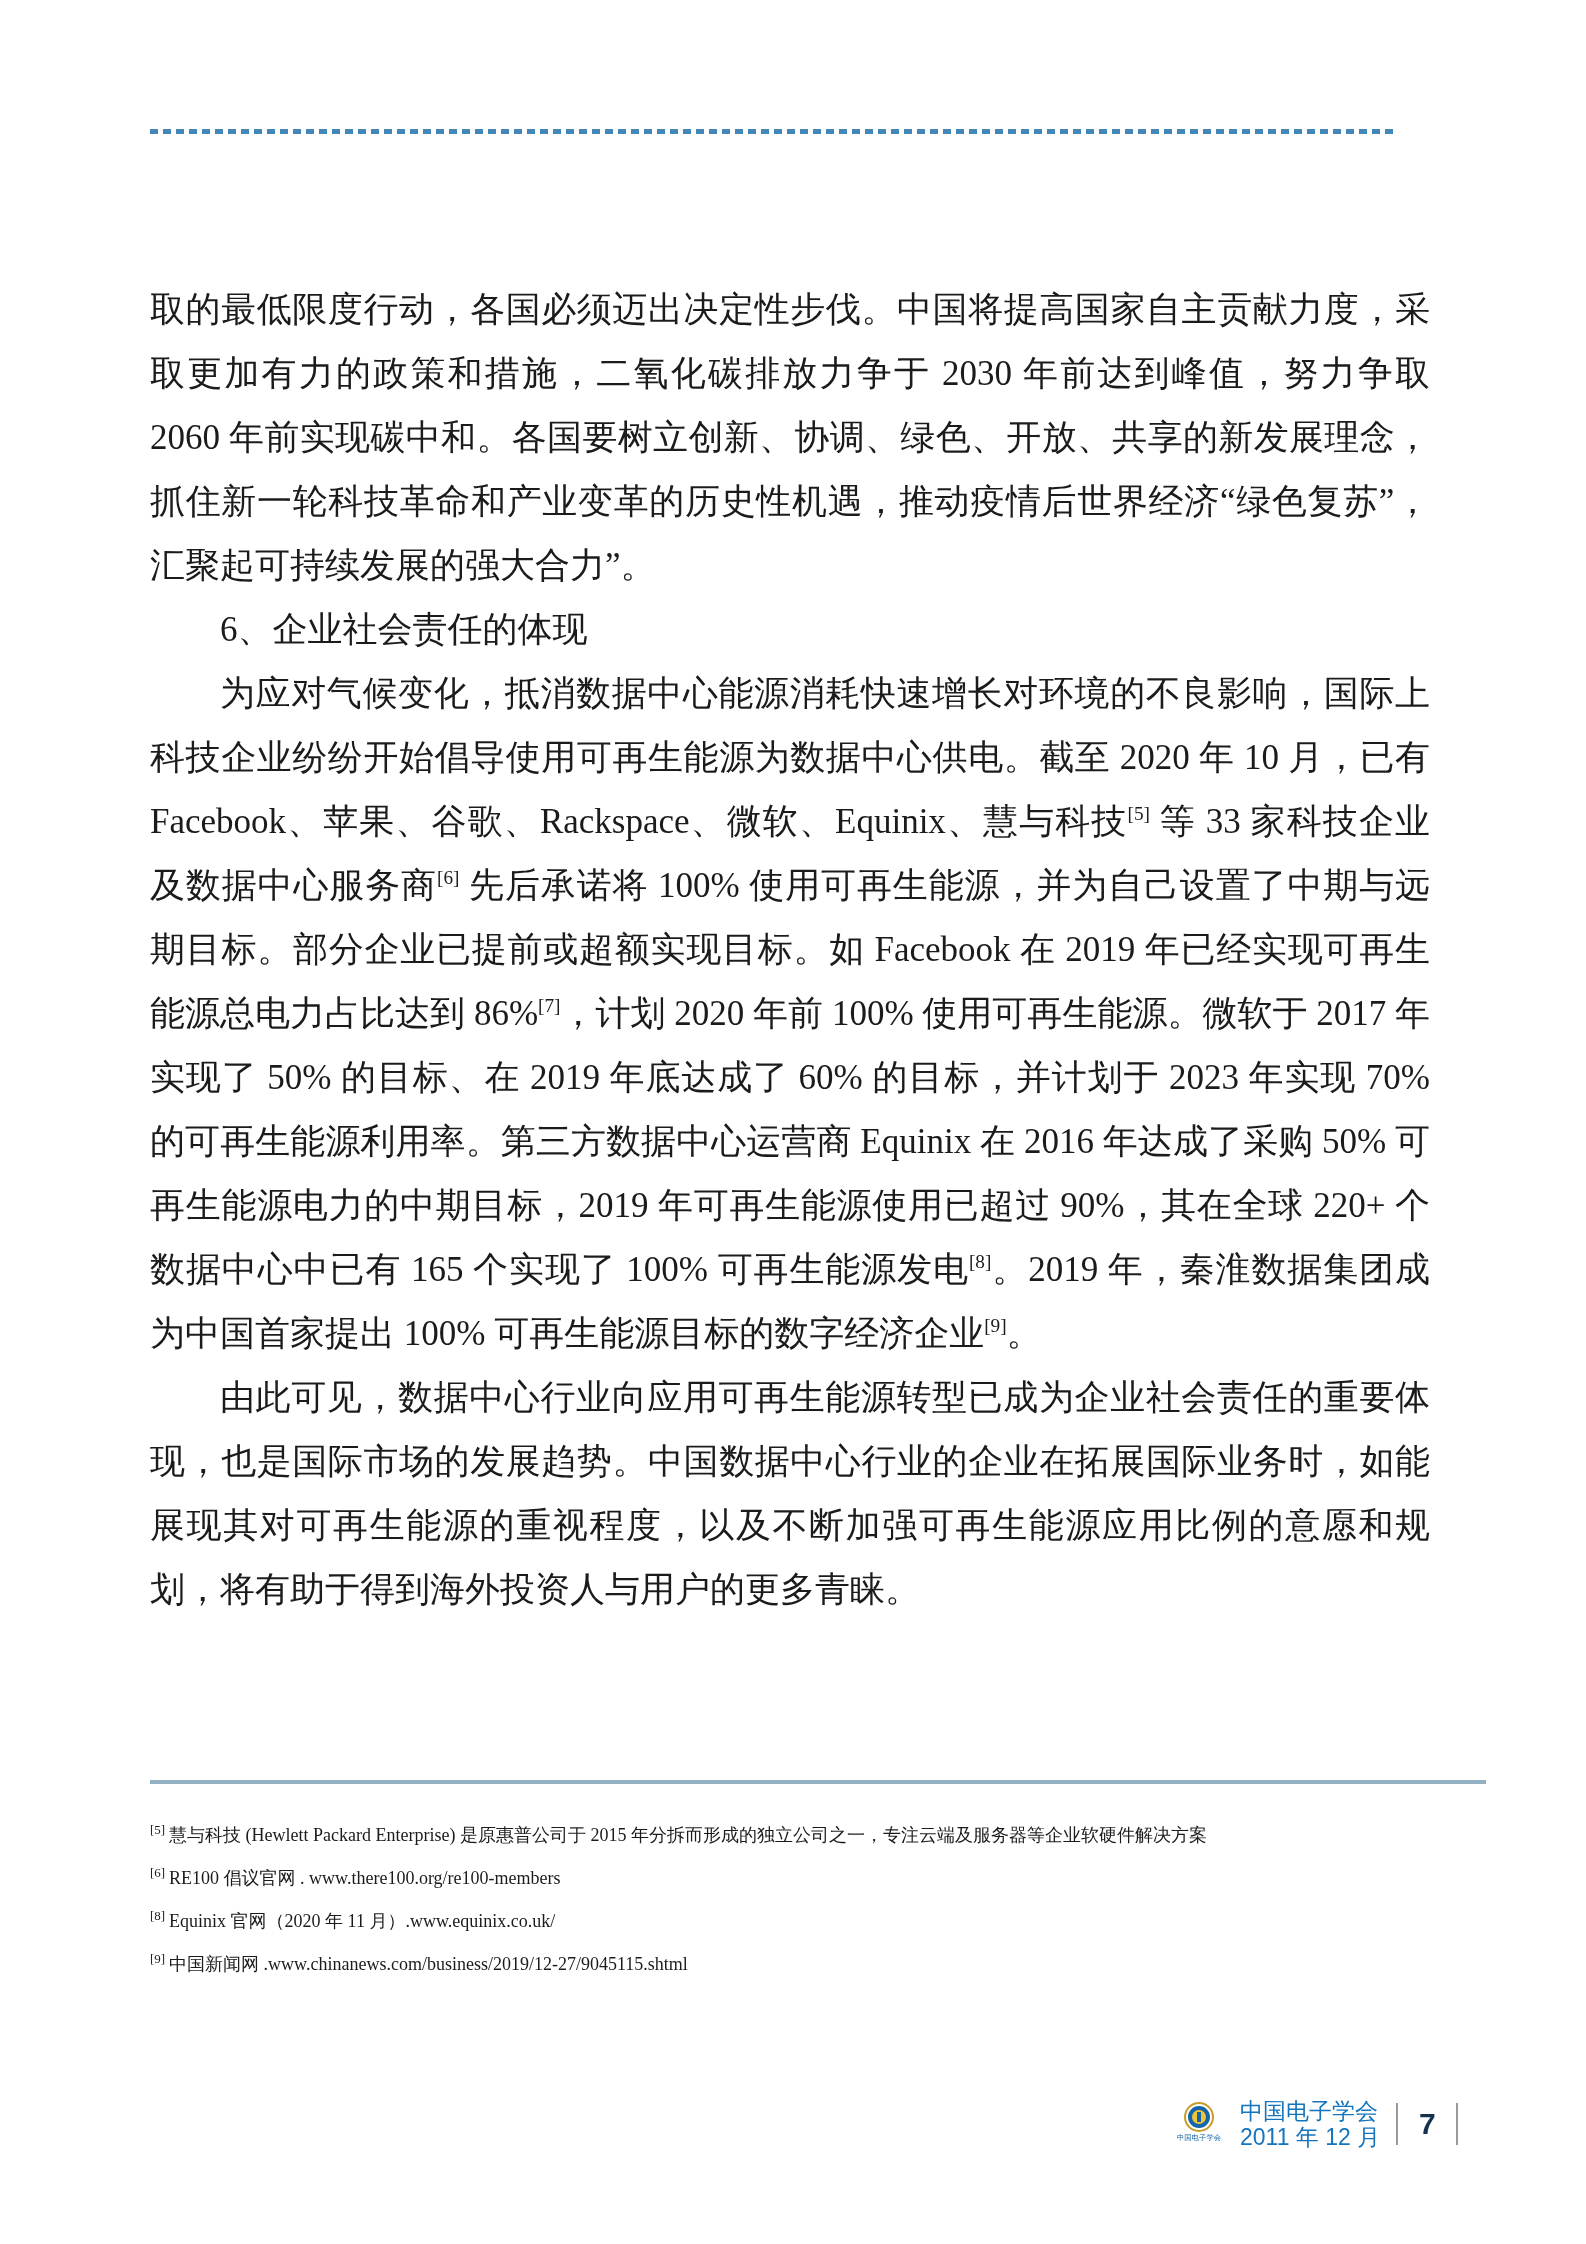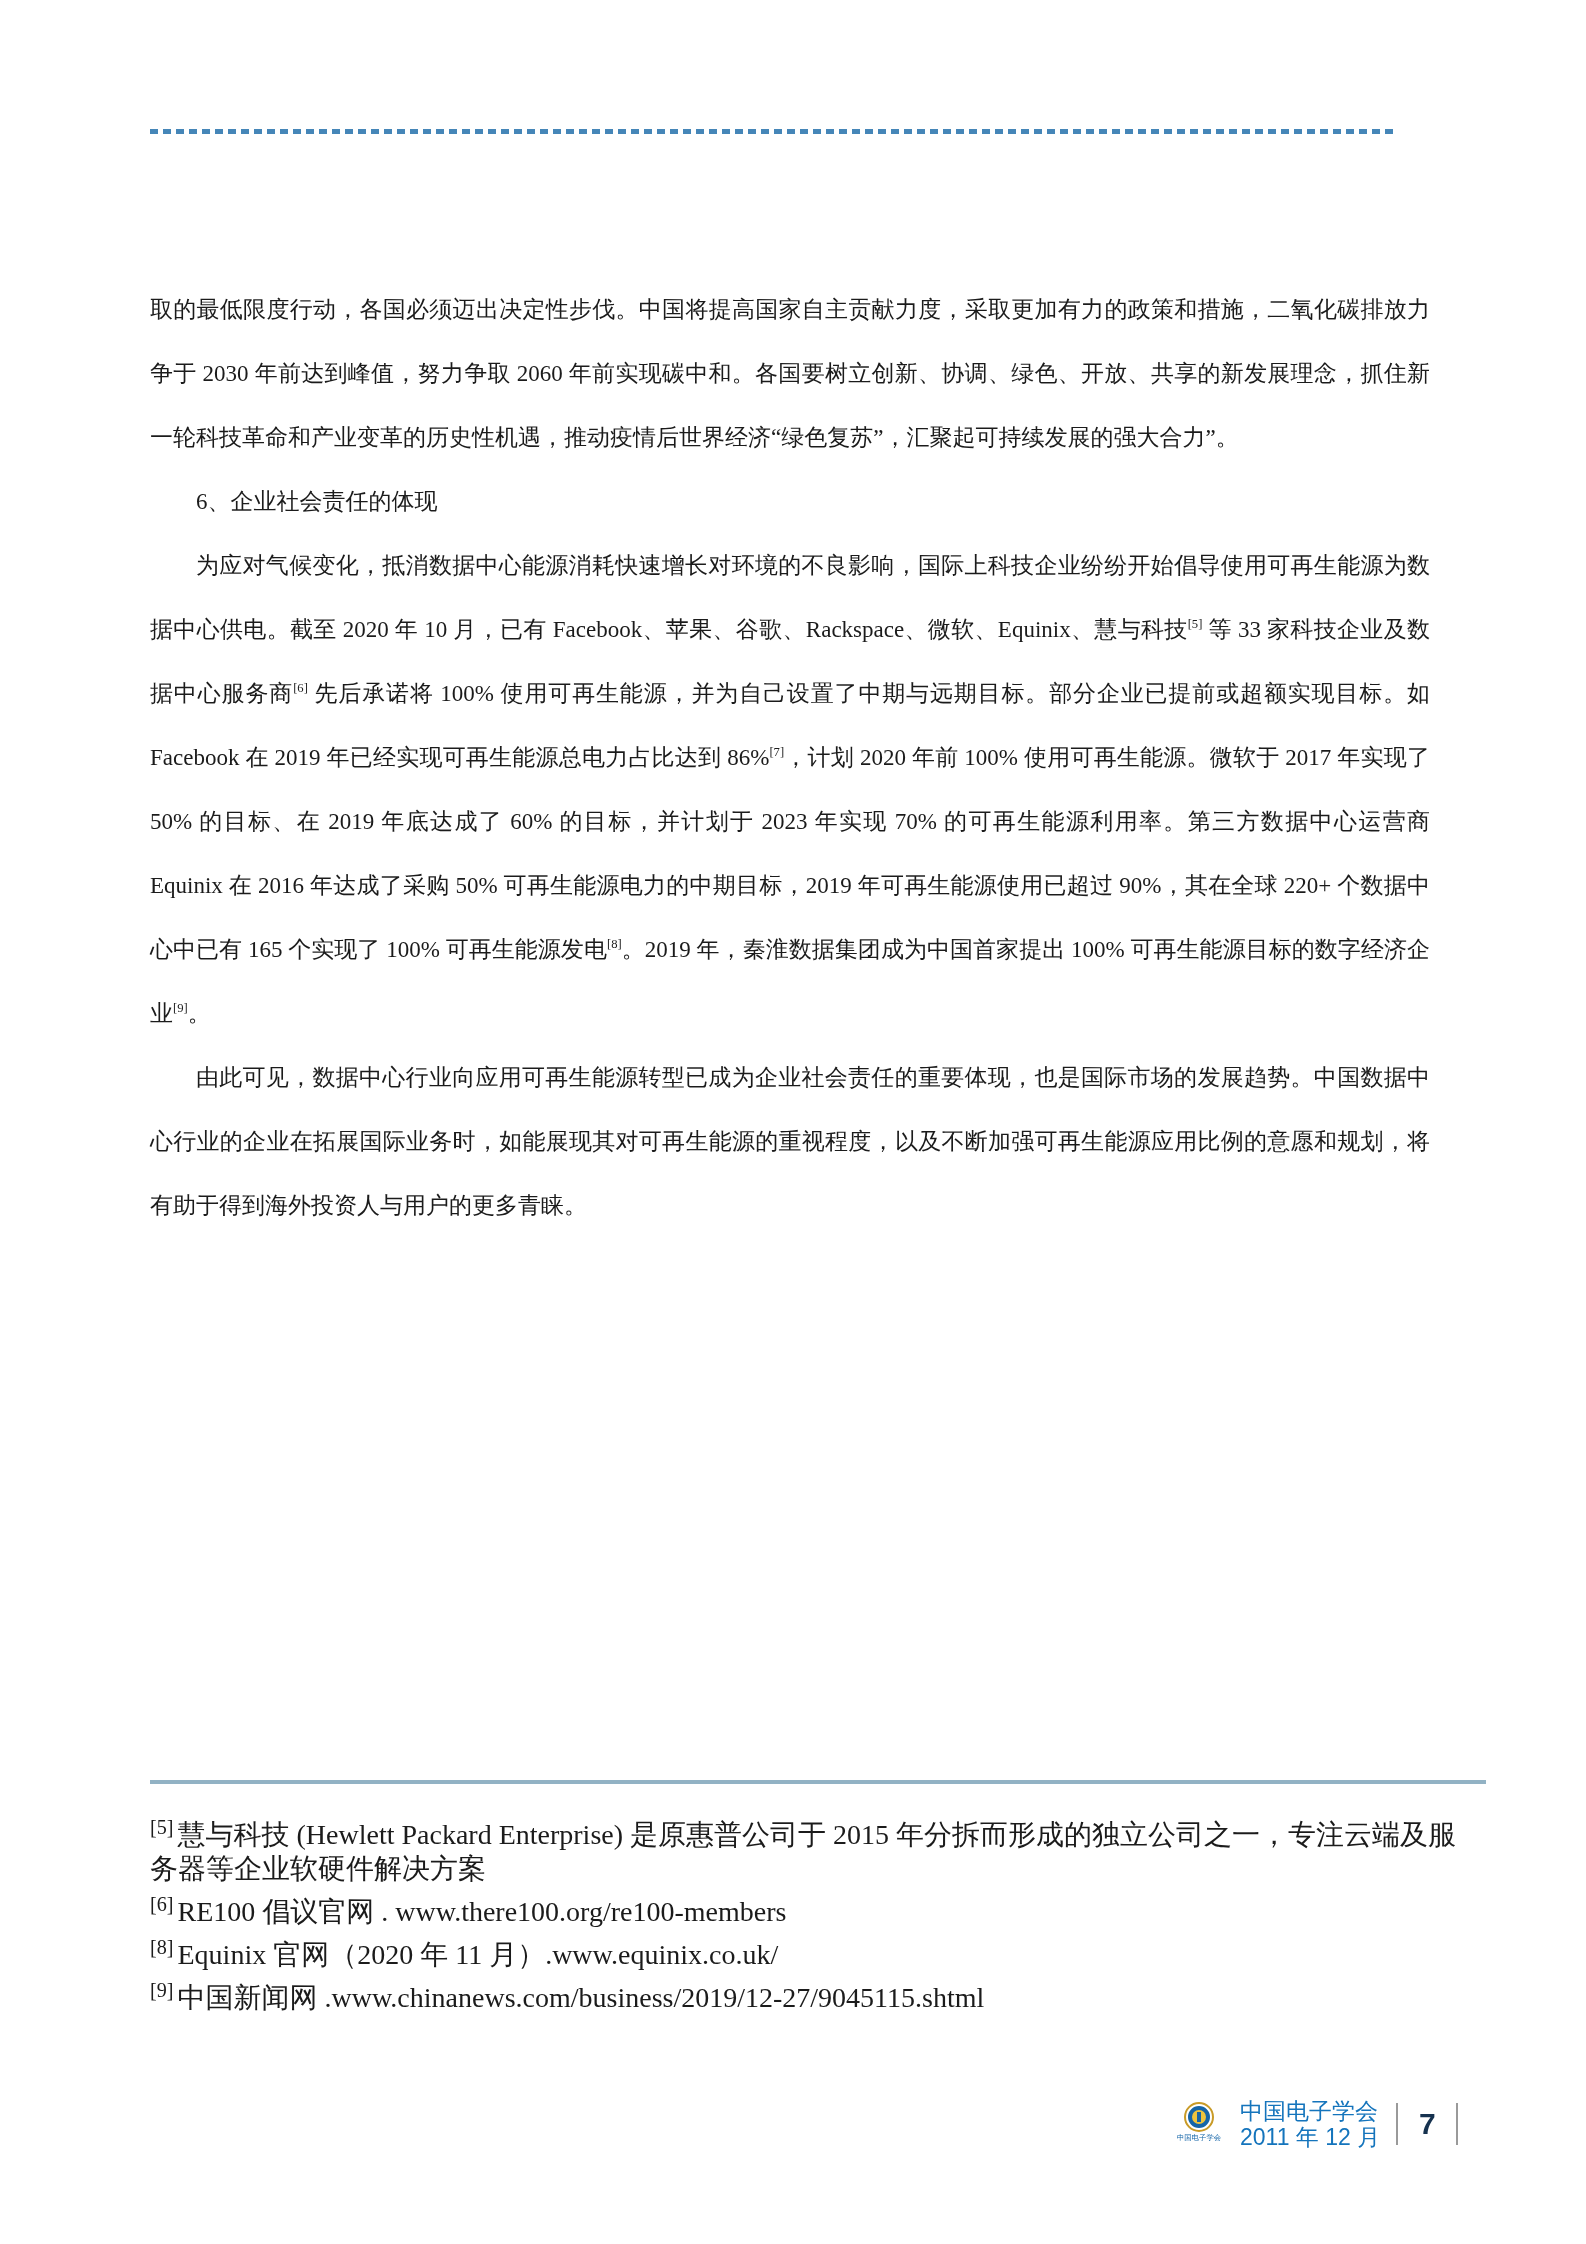--- a/index.html
+++ b/index.html
@@ -12,37 +12,37 @@
     color:#1b1b1b;
   }
   
   .top-dashes{
     position:absolute;left:150px;top:129px;width:1246px;height:5px;
     background-image:repeating-linear-gradient(90deg,#4586b8 0 8px,transparent 8px 13px);
   }
   
   .body-text{
     position:absolute;left:150px;top:278px;width:1280px;
-    font-size:23px;line-height:64px;
+    font-size:35px;line-height:64px;
     text-align:justify;
   }
   .body-text p{margin:0;padding:0;}
   .body-text p.indent{text-indent:2em;}
   sup.fnref{
     font-size:0.55em;line-height:0;vertical-align:super;
   }
   
   .footnote-sep{
     position:absolute;left:150px;top:1780px;width:1336px;height:4px;
     background:#92b2c4;
   }
   
   .footnotes{
     position:absolute;left:150px;top:1818px;width:1310px;
-    font-size:28px;line-height:34px;
+    font-size:18px;line-height:34px;
     text-align:left;
   }
   .footnote{margin:0 0 9px 0;}
   sup.fnlabel{
     font-size:0.72em;line-height:0;vertical-align:super;margin-right:4px;
   }
   
   .footer{
     position:absolute;left:1172px;top:2098px;height:52px;
     display:flex;align-items:center;

